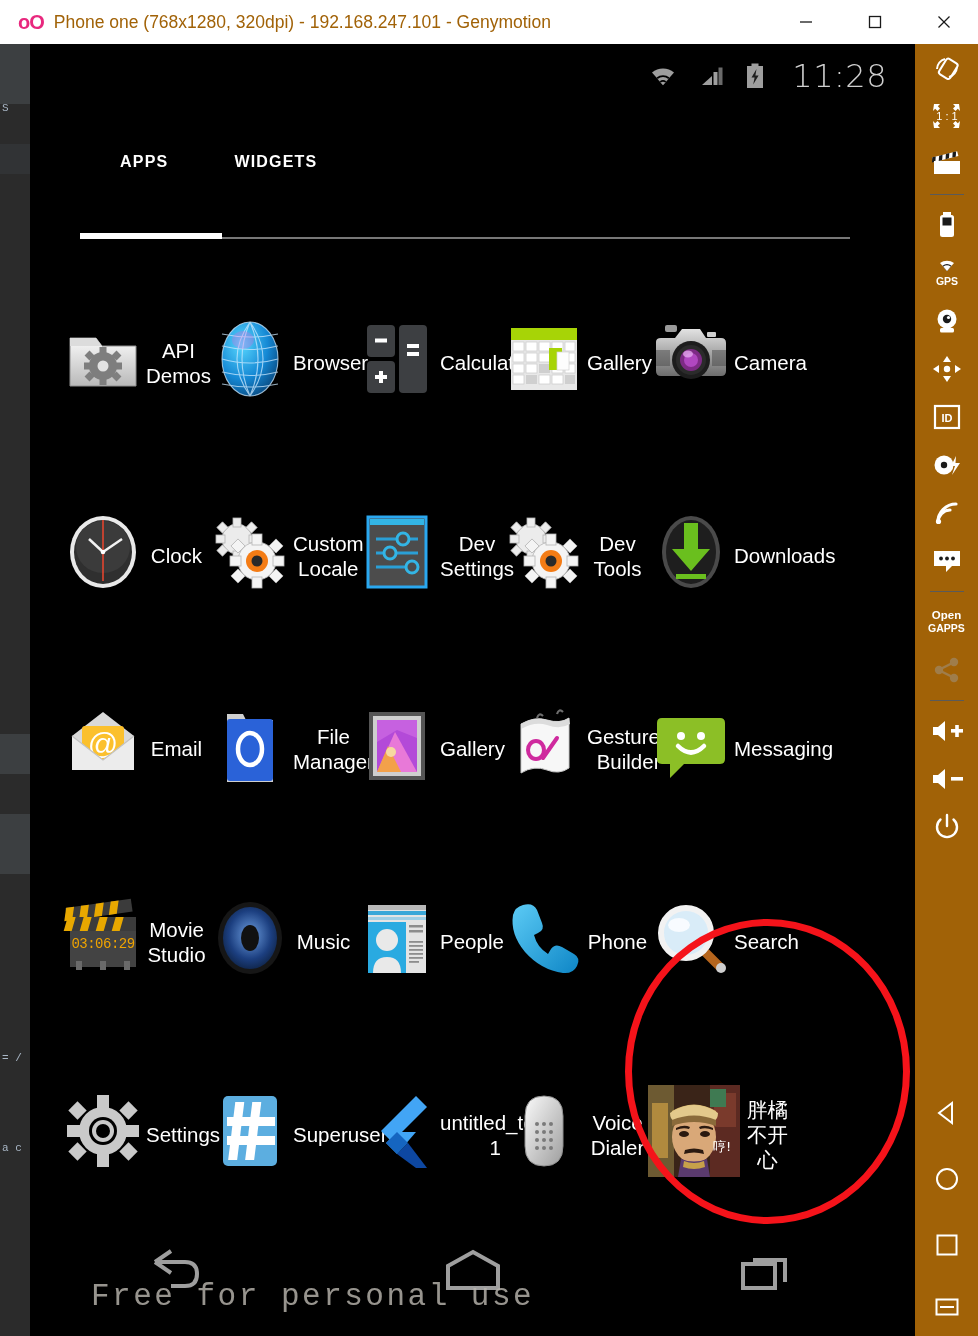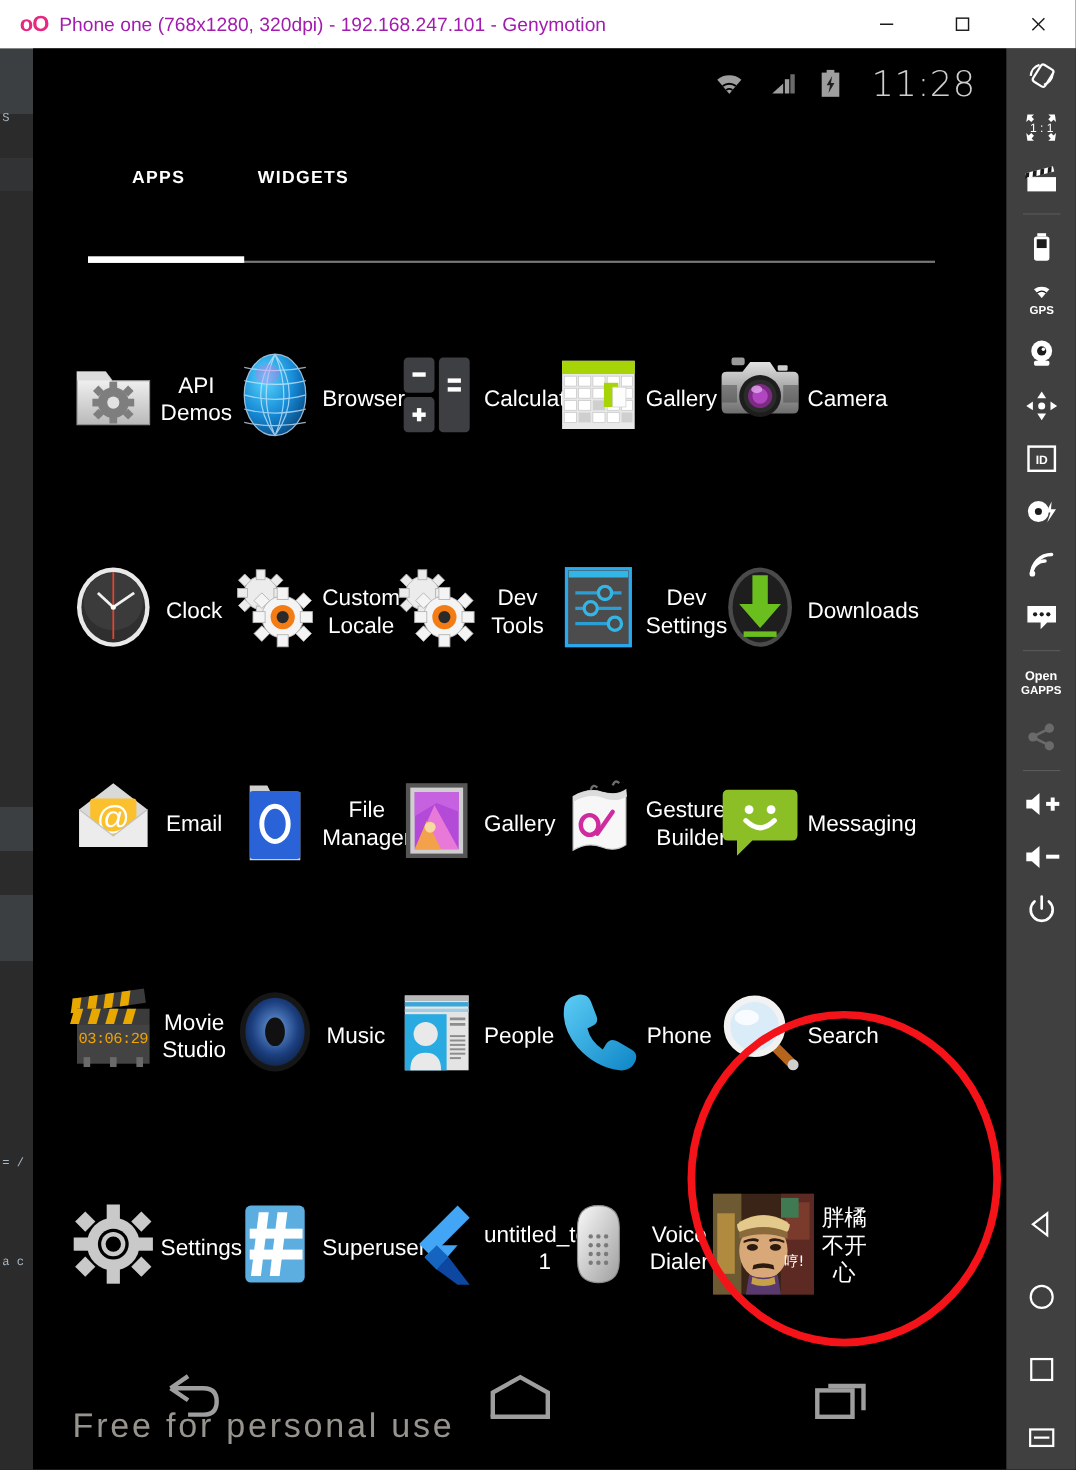--- a/index.html
+++ b/index.html
@@ -15,21 +15,21 @@
     background:linear-gradient(180deg,#3c3f41 0px,#3c3f41 60px,#2b2b2b 60px,#2b2b2b 100px,
       #313335 100px,#313335 130px,#2b2b2b 130px,#2b2b2b 690px,#3c3f41 690px,#3c3f41 730px,
       #2b2b2b 730px,#2b2b2b 770px,#3c3f41 770px,#3c3f41 830px,#2b2b2b 830px,#2b2b2b 1336px);
     overflow:hidden; }
   .bg-sliver .frag { position:absolute; font-size:11px; color:#a9b7c6; font-family:"Liberation Mono", monospace; white-space:nowrap; }
 
   
   .titlebar { position:absolute; left:0; top:0; width:978px; height:44px;
     background:#ffffff; display:flex; align-items:center; }
   .tb-logo { margin-left:18px; color:#e8287e; font-size:20px; font-weight:bold; letter-spacing:-1px; }
-  .tb-title { margin-left:10px; color:#a21caf; font-size:17.5px; white-space:nowrap; }
+  .tb-title { margin-left:10px; color:#a16207; font-size:17.5px; white-space:nowrap; }
   .tb-controls { margin-left:auto; display:flex; height:44px; }
   .tb-btn { width:69px; height:44px; display:flex; align-items:center; justify-content:center; }
   .tb-btn svg { display:block; }
 
   
   .device { position:absolute; left:30px; top:44px; width:885px; height:1292px; background:#000; overflow:hidden; }
 
   
   .statusbar { position:absolute; right:28px; top:8px; height:48px; display:flex; align-items:center; gap:22px; }
   .sb-icon { display:block; }
@@ -55,30 +55,30 @@
     font-family:"Liberation Sans", sans-serif; }
   .r1 .icon-box { margin-top:0; }
   .row { height:193px; }
   .row.r3 { height:193px; }
 
   
   .navbar { position:absolute; left:0; bottom:28px; width:885px; height:70px; display:flex; align-items:center; justify-content:space-around; }
   .navbar .navbtn { width:120px; display:flex; align-items:center; justify-content:center; }
 
   
-  .watermark { position:absolute; left:36px; bottom:22px; color:#b9b5ae; font-size:31px;
-    font-family:Liberation Sans, sans-serif; letter-spacing:2.5px; opacity:.82; }
+  .watermark { position:absolute; left:61px; bottom:22px; color:#b9b5ae; font-size:31px;
+    font-family:Liberation Mono, monospace; letter-spacing:2.5px; opacity:.82; }
 
   
   .annot { position:absolute; left:595px; top:875px; width:285px; height:305px;
     border:7px solid #f5131a; border-radius:50%; pointer-events:none; }
 
   
   .toolbar { position:absolute; left:915px; top:44px; width:63px; height:1292px;
-    background:#404040; display:flex; flex-direction:column; align-items:center; }
+    background:#a16207; display:flex; flex-direction:column; align-items:center; }
   .tool { width:63px; height:48px; display:flex; align-items:center; justify-content:center; color:#fff; }
   .tool.dim svg { opacity:.45; }
   .tool.gapps { flex-direction:column; line-height:13px; }
   .tool.gapps .l1 { font-size:11.5px; font-weight:bold; }
   .tool.gapps .l2 { font-size:10.5px; font-weight:bold; }
   .divider { width:34px; height:1px; background:#5a5a5a; margin:6px 0; }
   .spacer { flex:1; }
 </style>
 </head>
 <body>
@@ -326,20 +326,38 @@
                 <circle r="5.5" fill="#2a2a2a" stroke="none"></circle>
               </g>
             </svg>
           </div>
           <div class="label">Custom Locale</div>
         </div>
 
         <div class="cell">
           <div class="icon-box">
             <svg width="86" height="86" viewBox="0 0 86 86">
+              <rect x="14" y="8" width="58" height="70" fill="#4c4c4c" stroke="#2aa8f0" stroke-width="3"></rect>
+              <rect x="16" y="10" width="54" height="6" fill="#33b5e5"></rect>
+              <g stroke="#2a9fd6" stroke-width="3" fill="none">
+                <line x1="22" y1="30" x2="64" y2="30"></line>
+                  <line x1="22" y1="44" x2="64" y2="44"></line>
+                  <line x1="22" y1="58" x2="64" y2="58"></line>
+              </g>
+              <circle cx="49" cy="30" r="6" fill="#4c4c4c" stroke="#33b5e5" stroke-width="3"></circle>
+              <circle cx="36" cy="44" r="6" fill="#4c4c4c" stroke="#33b5e5" stroke-width="3"></circle>
+              <circle cx="58" cy="58" r="6" fill="#4c4c4c" stroke="#33b5e5" stroke-width="3"></circle>
+            </svg>
+          </div>
+          <div class="label">Dev Settings</div>
+        </div>
+
+        <div class="cell">
+          <div class="icon-box">
+            <svg width="86" height="86" viewBox="0 0 86 86">
               <g transform="translate(30,30)" fill="#ececec" stroke="#b4b4b4" stroke-width="0.8">
                 <circle r="15"></circle>
                 <g>
                     <rect x="-4" y="-21" width="8" height="9"></rect>
                     <rect x="-4" y="12" width="8" height="9"></rect>
                   <rect x="-21" y="-4" width="9" height="8"></rect>
                     <rect x="12" y="-4" width="9" height="8"></rect>
                   <rect x="-18.5" y="-15.5" width="8" height="8" transform="rotate(45 -14.5 -11.5)"></rect>
                   <rect x="10.5" y="7.5" width="8" height="8" transform="rotate(45 14.5 11.5)"></rect>
                   <rect x="10.5" y="-15.5" width="8" height="8" transform="rotate(-45 14.5 -11.5)"></rect>
@@ -357,38 +375,20 @@
                   <rect x="14" y="10" width="10" height="10" transform="rotate(45 19 15)"></rect>
                   <rect x="14" y="-20" width="10" height="10" transform="rotate(-45 19 -15)"></rect>
                   <rect x="-24" y="10" width="10" height="10" transform="rotate(-45 -19 15)"></rect>
                   </g>
                 <circle r="11" fill="#f47c15" stroke="none"></circle>
                 <circle r="5.5" fill="#2a2a2a" stroke="none"></circle>
               </g>
             </svg>
           </div>
           <div class="label">Dev Tools</div>
-        </div>
-
-        <div class="cell">
-          <div class="icon-box">
-            <svg width="86" height="86" viewBox="0 0 86 86">
-              <rect x="14" y="8" width="58" height="70" fill="#4c4c4c" stroke="#2aa8f0" stroke-width="3"></rect>
-              <rect x="16" y="10" width="54" height="6" fill="#33b5e5"></rect>
-              <g stroke="#2a9fd6" stroke-width="3" fill="none">
-                <line x1="22" y1="30" x2="64" y2="30"></line>
-                  <line x1="22" y1="44" x2="64" y2="44"></line>
-                  <line x1="22" y1="58" x2="64" y2="58"></line>
-              </g>
-              <circle cx="49" cy="30" r="6" fill="#4c4c4c" stroke="#33b5e5" stroke-width="3"></circle>
-              <circle cx="36" cy="44" r="6" fill="#4c4c4c" stroke="#33b5e5" stroke-width="3"></circle>
-              <circle cx="58" cy="58" r="6" fill="#4c4c4c" stroke="#33b5e5" stroke-width="3"></circle>
-            </svg>
-          </div>
-          <div class="label">Dev Settings</div>
         </div>
 
         <div class="cell">
           <div class="icon-box">
             <svg width="86" height="86" viewBox="0 0 86 86">
               <ellipse cx="43" cy="43" rx="29" ry="36" fill="#4a4a4a"></ellipse>
               <ellipse cx="43" cy="43" rx="25" ry="32" fill="#1e1e1e"></ellipse>
               <path d="M36 14 h14 v26 h12 L43 62 L24 40 h12 Z" fill="#6abf1e"></path>
               <rect x="28" y="65" width="30" height="5" fill="#6abf1e"></rect>
             </svg>
@@ -673,21 +673,21 @@
                   <ellipse cx="57" cy="49" rx="5" ry="3"></ellipse>
                 <path d="M28 43 q8-4 14-1 l-1 2 q-6-2-13 1 Z"></path>
                 <path d="M65 43 q-8-4-14-1 l1 2 q6-2 13 1 Z"></path>
                 <path d="M37 65 q9-3 18 0 l1 4 q-10-3-20 0 Z"></path>
               </g>
               <path d="M33 74 q13 5 26 0 l3 18 H30 Z" fill="#5a3a6e"></path>
               <path d="M36 76 q10 4 20 0 l1 6 q-11 4-22 0 Z" fill="#c7a14a"></path>
               <text x="74" y="66" font-size="13" fill="#ffffff" text-anchor="middle" font-family="DejaVu Sans, sans-serif">哼!</text>
             </svg>
           </div>
-          <div class="label" style="font-family:Liberation Mono, monospace;">胖橘不开心</div>
+          <div class="label" style="font-family:Liberation Sans, sans-serif;">胖橘不开心</div>
         </div>
       </div>
     </div>
 
     <div class="annot"></div>
 
     <div class="navbar">
       <div class="navbtn">
         <svg width="66" height="50" viewBox="0 0 66 50">
           <path d="M10 14 L26 3 M10 14 L26 25 M10 14 H40 q12 0 12 12 q0 12-12 12 H26" stroke="#9e9e9e" stroke-width="4" fill="none" stroke-linejoin="miter"></path>

